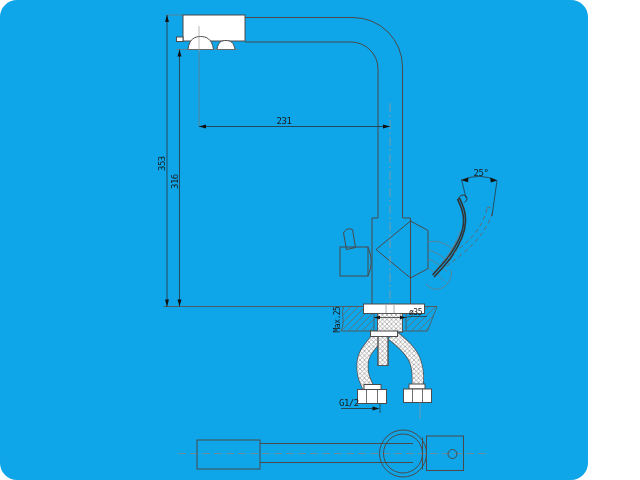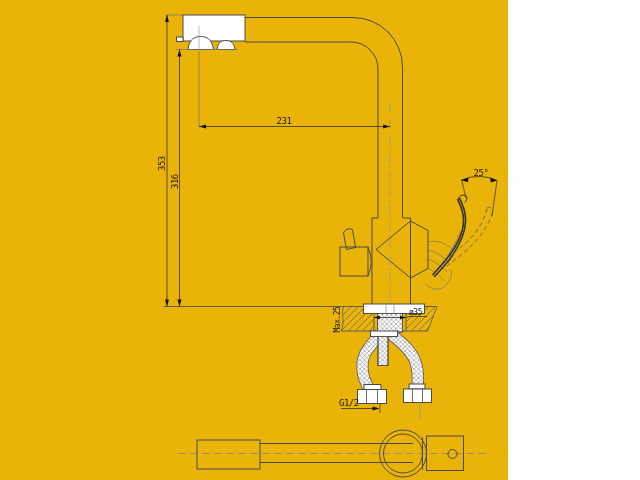--- a/index.html
+++ b/index.html
@@ -1,18 +1,18 @@
 <!DOCTYPE html>
 <html><head>
 <meta charset="utf-8">
 <title>drawing</title>
 <style>
   html,body{margin:0;padding:0;background:#ffffff;}
-  #stage{position:relative;width:508px;height:480px;background:#eab308;overflow:hidden;
-         font-family:"DejaVu Sans Mono","Liberation Mono",monospace;}
+  #stage{position:relative;width:588px;height:480px;background:#0ea5e9;overflow:hidden;
+         font-family:"DejaVu Sans Mono","Liberation Mono",monospace;border-radius:17px;}
   svg{display:block}
   text{fill:#1a1a1a;font-family:"DejaVu Sans Mono","Liberation Mono",monospace;}
   .t9{font-size:9px;letter-spacing:-0.5px;}
   .t8{font-size:8px;letter-spacing:-0.5px;}
 </style>
 </head>
 <body>
 
 <div id="stage">
 <svg width="640" height="480" viewBox="0 0 640 480">

